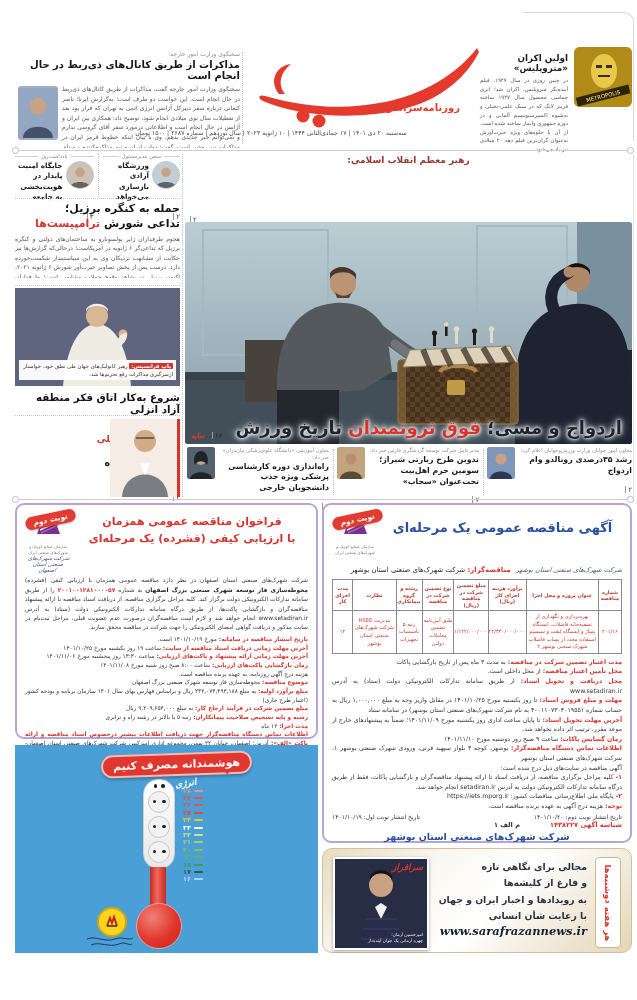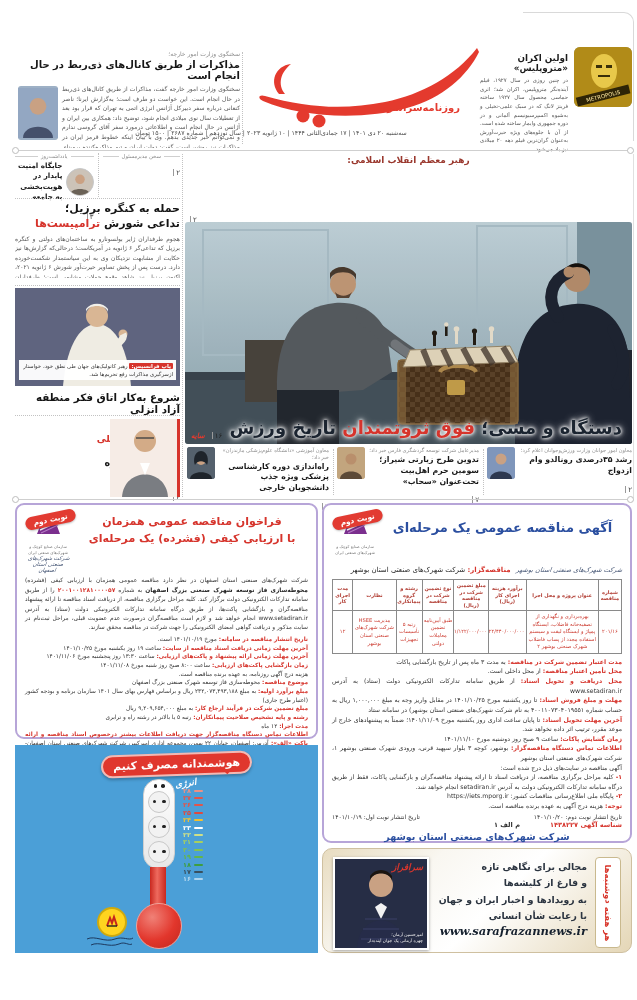--- a/index.html
+++ b/index.html
@@ -174,27 +174,37 @@
     <span class="pnum">۲</span><span class="pbar"></span>
   </div>
 
   <div class="vdots" style="left:182px;top:154px;height:343px;"></div>
 
   <div class="abs" style="left:15px;top:153px;width:165px;height:44px;display:flex;">
     <div style="width:50%;padding-left:4px;border-left:1px dotted #c2c2c2;box-sizing:border-box;">
       <div class="note-kicker">
           <span>سخن مدیرمسئول</span>
         </div>
+      <div style="display:flex;gap:3px;margin-top:2px;align-items:flex-start;">
+        <span class="circle-photo">
+          <svg viewBox="0 0 24 24" width="26" height="26">
+              <rect width="24" height="24" fill="#c3cdd6"></rect>
+              <circle cx="12" cy="9.5" r="4.4" fill="#c9a183"></circle>
+              <path d="M2.5 24 C2.5 16.5 21.5 16.5 21.5 24 Z" fill="#5b6570"></path>
+            </svg>
+        </span>
+        <span class="note-title">ورزشگاه آزادی بازسازی می‌خواهد</span>
+      </div>
       <div style="margin-top:1px;"><span class="pnum">۲</span><span class="pbar"></span></div>
     </div>
     <div style="width:50%;padding-right:4px;box-sizing:border-box;">
       <div class="note-kicker">
           <span>یادداشت‌روز</span>
         </div>
-      <div style="display:flex;gap:3px;margin-top:2px;align-items:center;">
+      <div style="display:flex;gap:3px;margin-top:2px;align-items:flex-start;">
         <span class="circle-photo">
           <svg viewBox="0 0 24 24" width="26" height="26">
               <rect width="24" height="24" fill="#ccc3b8"></rect>
               <circle cx="12" cy="9.5" r="4.4" fill="#caa183"></circle>
               <path d="M2.5 24 C2.5 16.5 21.5 16.5 21.5 24 Z" fill="#6b6257"></path>
             </svg>
         </span>
         <span class="note-title">جایگاه امنیت پایدار در هویت‌بخشی به جامعه</span>
       </div>
       <div style="margin-top:1px;"><span class="pnum">۳</span><span class="pbar"></span></div>
@@ -306,21 +316,21 @@
         <rect x="288" y="110" width="3" height="13" fill="#241d14"></rect>
           <circle cx="289.5" cy="109" r="2.6" fill="#241d14"></circle>
         <rect x="305" y="108" width="3" height="13" fill="#efe6d2"></rect>
           <circle cx="306.5" cy="107" r="2.7" fill="#efe6d2"></circle>
         <rect x="260" y="104" width="2.6" height="10" fill="#241d14"></rect>
           <circle cx="261.3" cy="102.5" r="2.2" fill="#efe6d2"></circle>
       </g>
       <rect width="447" height="222" fill="#1d2430" opacity=".06"></rect>
     </svg>
     <div class="abs photo-head" style="left:12px;bottom:6px;right:10px;text-align:right;">
-      <span>دستگاه و مسی؛ </span><span class="red">فوق ثروتمندان </span><span>تاریخ ورزش</span>
+      <span>ازدواج و مسی؛ </span><span class="red">فوق ثروتمندان </span><span>تاریخ ورزش</span>
     </div>
     <div class="abs" style="left:6px;bottom:2px;">
       <span class="pnum" style="color:#222;">۱۶</span><span class="pbar"></span>
       <span class="brand-mark">سایه</span>
     </div>
   </div>
 
   <div class="up-cell" style="left:487px;width:145px;">
     <div style="display:flex;gap:4px;">
       <div style="flex:1;">

